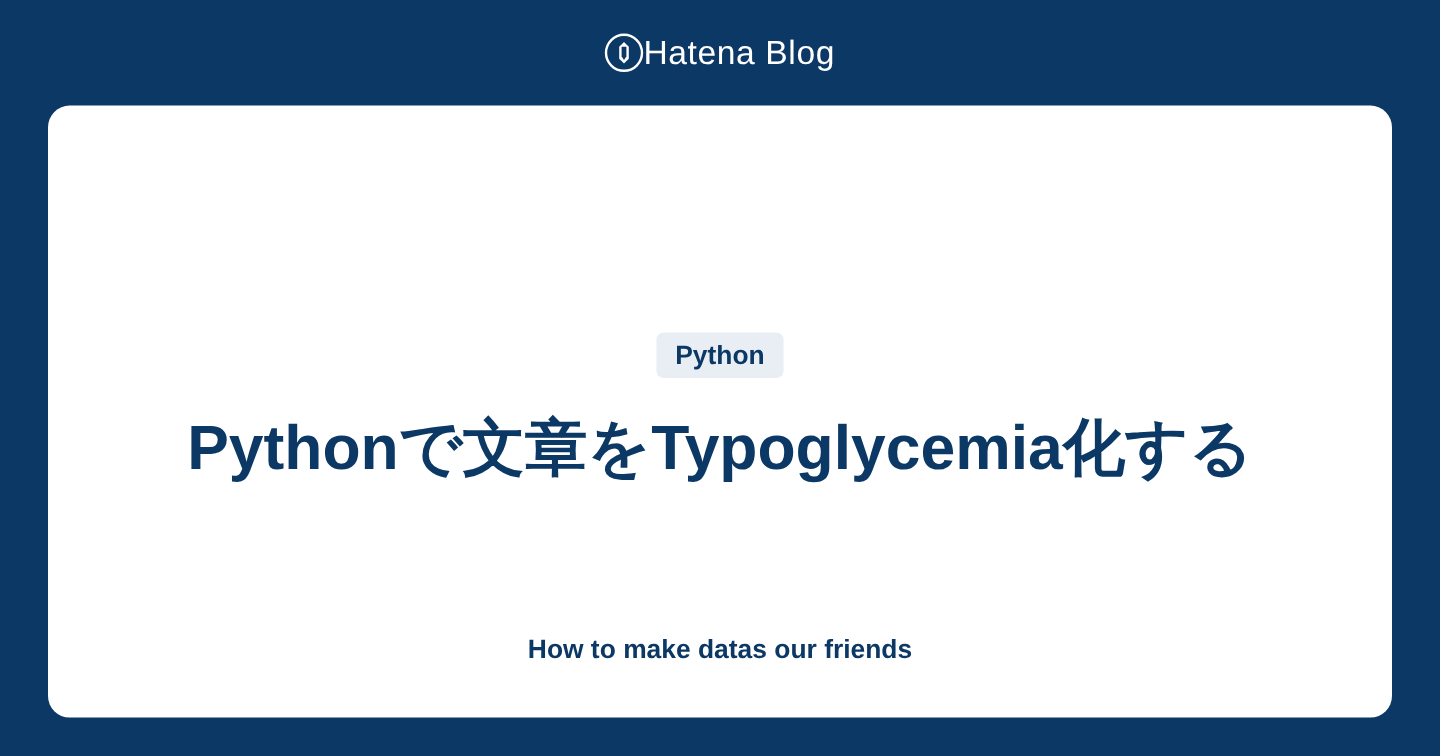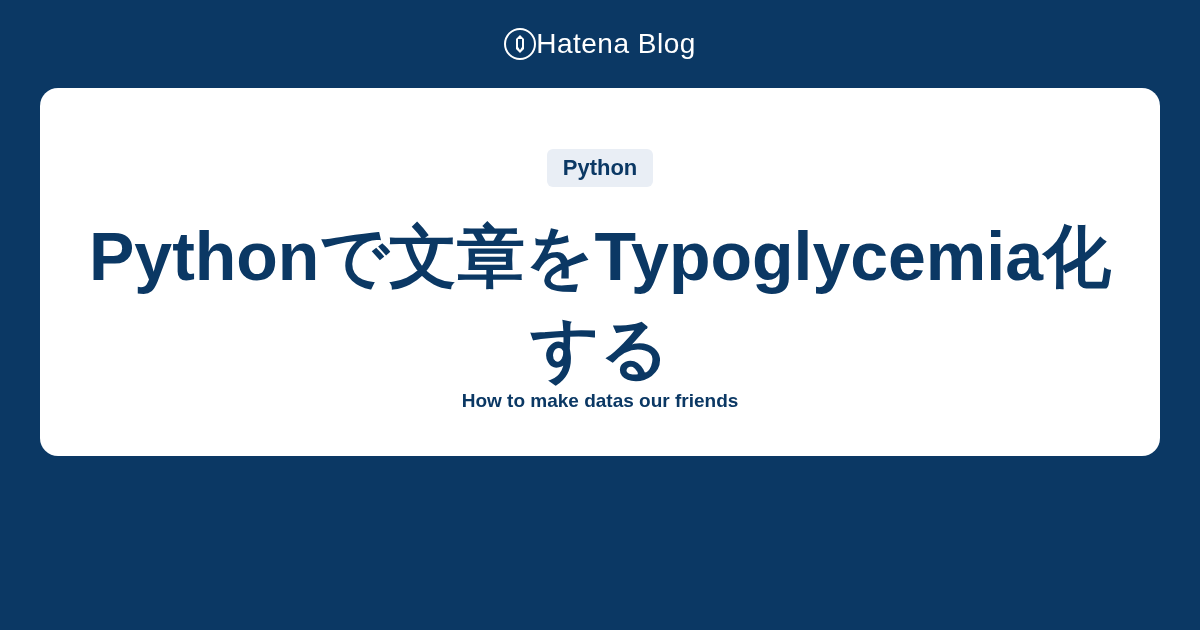--- a/index.html
+++ b/index.html
@@ -38,21 +38,21 @@
     .logo-text {
       color: #fff;
       font-size: 28px;
       font-weight: 500;
       letter-spacing: 0.5px;
     }
     .card {
       background: #fff;
       border-radius: 18px;
       width: 1120px;
-      height: 368px;
+      height: 510px;
       display: flex;
       flex-direction: column;
       align-items: center;
       justify-content: center;
       position: relative;
       padding: 40px;
     }
     .tags {
       display: flex;
       gap: 12px;
@@ -61,28 +61,28 @@
     .tag {
       background: #e9eef5;
       color: #0b3864;
       padding: 6px 16px;
       border-radius: 6px;
       font-size: 22px;
       font-weight: 700;
     }
     .title {
       color: #0b3864;
-      font-size: 68px;
+      font-size: 52px;
       font-weight: 700;
       text-align: center;
       line-height: 1.35;
     }
     .subtitle {
       color: #0b3864;
-      font-size: 19px;
+      font-size: 22px;
       font-weight: 700;
       position: absolute;
       bottom: 44px;
     }
   </style>
 </head>
 <body>
 
 <div class="header">
   <span class="logo-icon">

